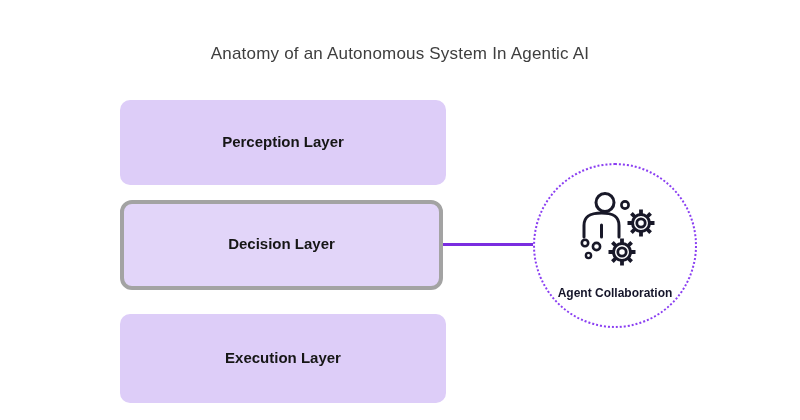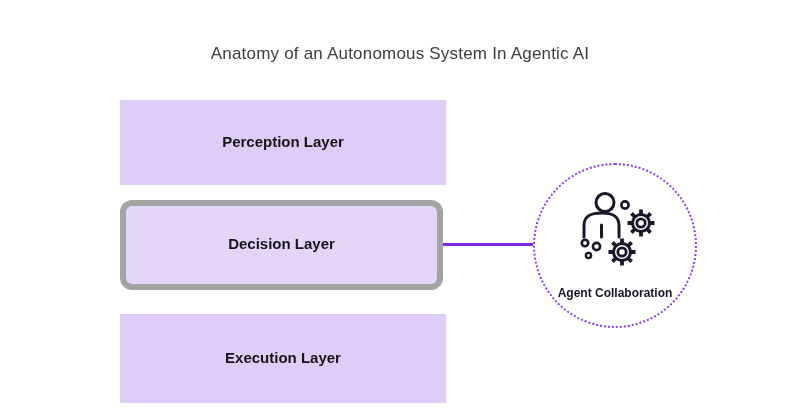--- a/index.html
+++ b/index.html
@@ -8,28 +8,28 @@
     background: #ffffff; overflow: hidden;
     font-family: "Liberation Sans", sans-serif;
   }
   .title {
     position: absolute; top: 44px; left: 0; width: 100%;
     text-align: center; font-size: 17px; font-weight: 400;
     color: #3e3e3e; letter-spacing: 0.2px;
   }
   .layer {
     position: absolute; left: 120px; box-sizing: border-box;
-    border-radius: 0; background: #ddcdf8;
+    border-radius: 10px; background: #ddcdf8;
     display: flex; flex-direction: column; align-items: center;
     justify-content: center; text-align: center;
   }
   .layer-1 { top: 100px; width: 326px; height: 85px; }
   .layer-2 {
     top: 200px; width: 323px; height: 90px;
-    background: #e2d5f9; border: 6px solid #a3a3a3; border-radius: 12px;
+    background: #e2d5f9; border: 4px solid #a3a3a3; border-radius: 12px;
   }
   .layer-3 { top: 314px; width: 326px; height: 89px; }
   .layer-heading {
     margin: 0 0 3px 0; font-size: 15px; font-weight: bold; color: #161616;
   }
   .layer-desc {
     margin: 0; font-size: 13.5px; line-height: 1.38; color: #473e57;
     white-space: pre-line;
   }
   .connector {

